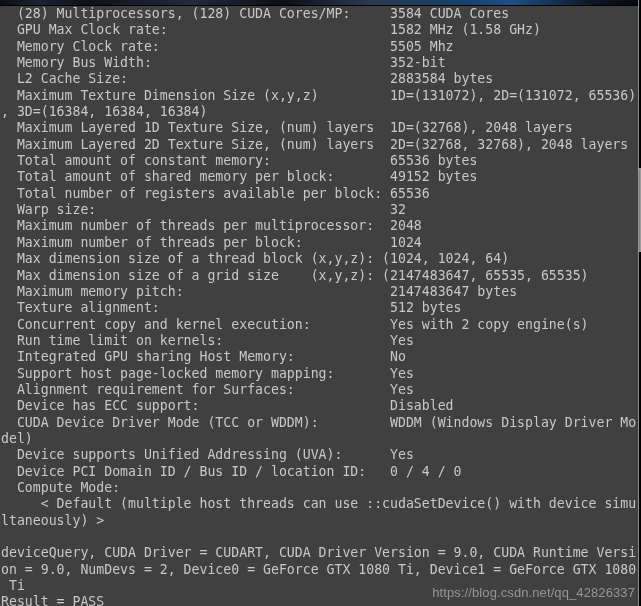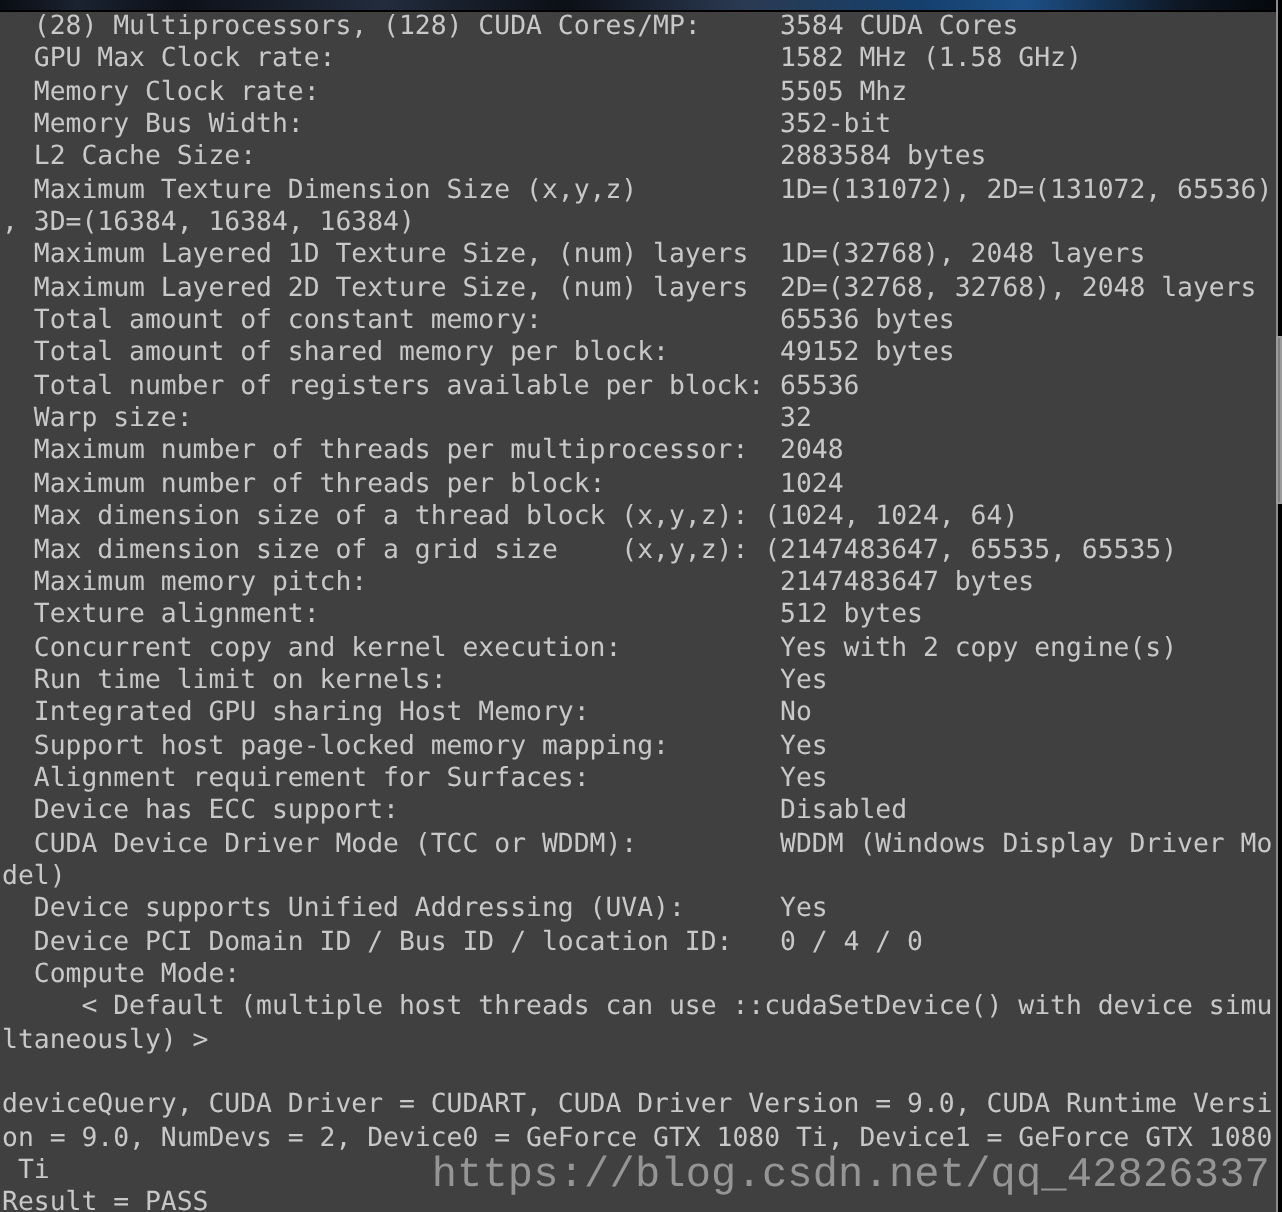--- a/index.html
+++ b/index.html
@@ -72,22 +72,22 @@
     border: 1px solid #9b9b9b;
     box-sizing: border-box;
   }
 
   
   .watermark {
     position: absolute;
     right: 6px;
     bottom: 6px;
     color: #9d9d9d;
-    font-family: Liberation Mono, monospace;
-    font-size: 21px;
+    font-family: Liberation Sans, sans-serif;
+    font-size: 13px;
     letter-spacing: 0.1px;
     opacity: 0.92;
     white-space: pre;
     margin-left: 28px;
   }
 </style>
 </head>
 <body>
 
 <div id="screen">

